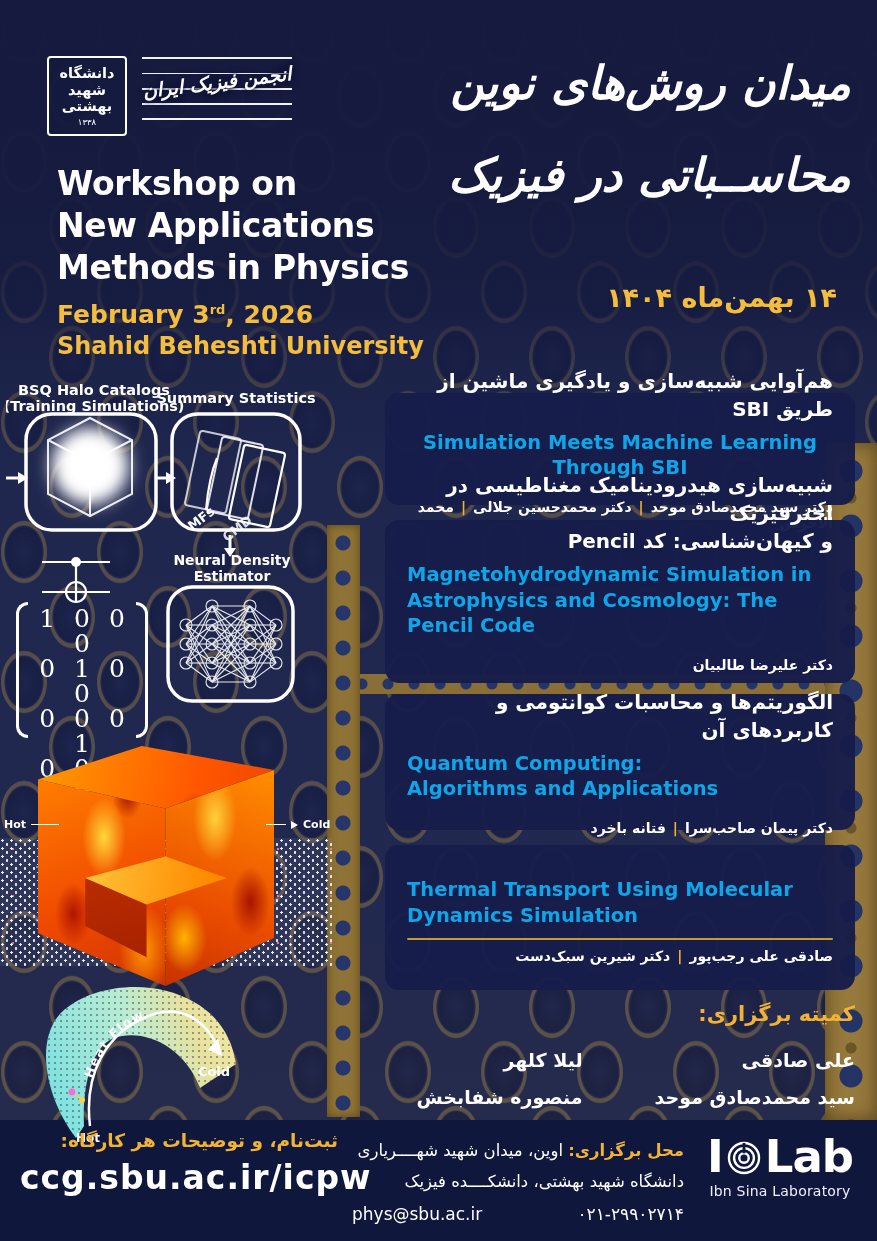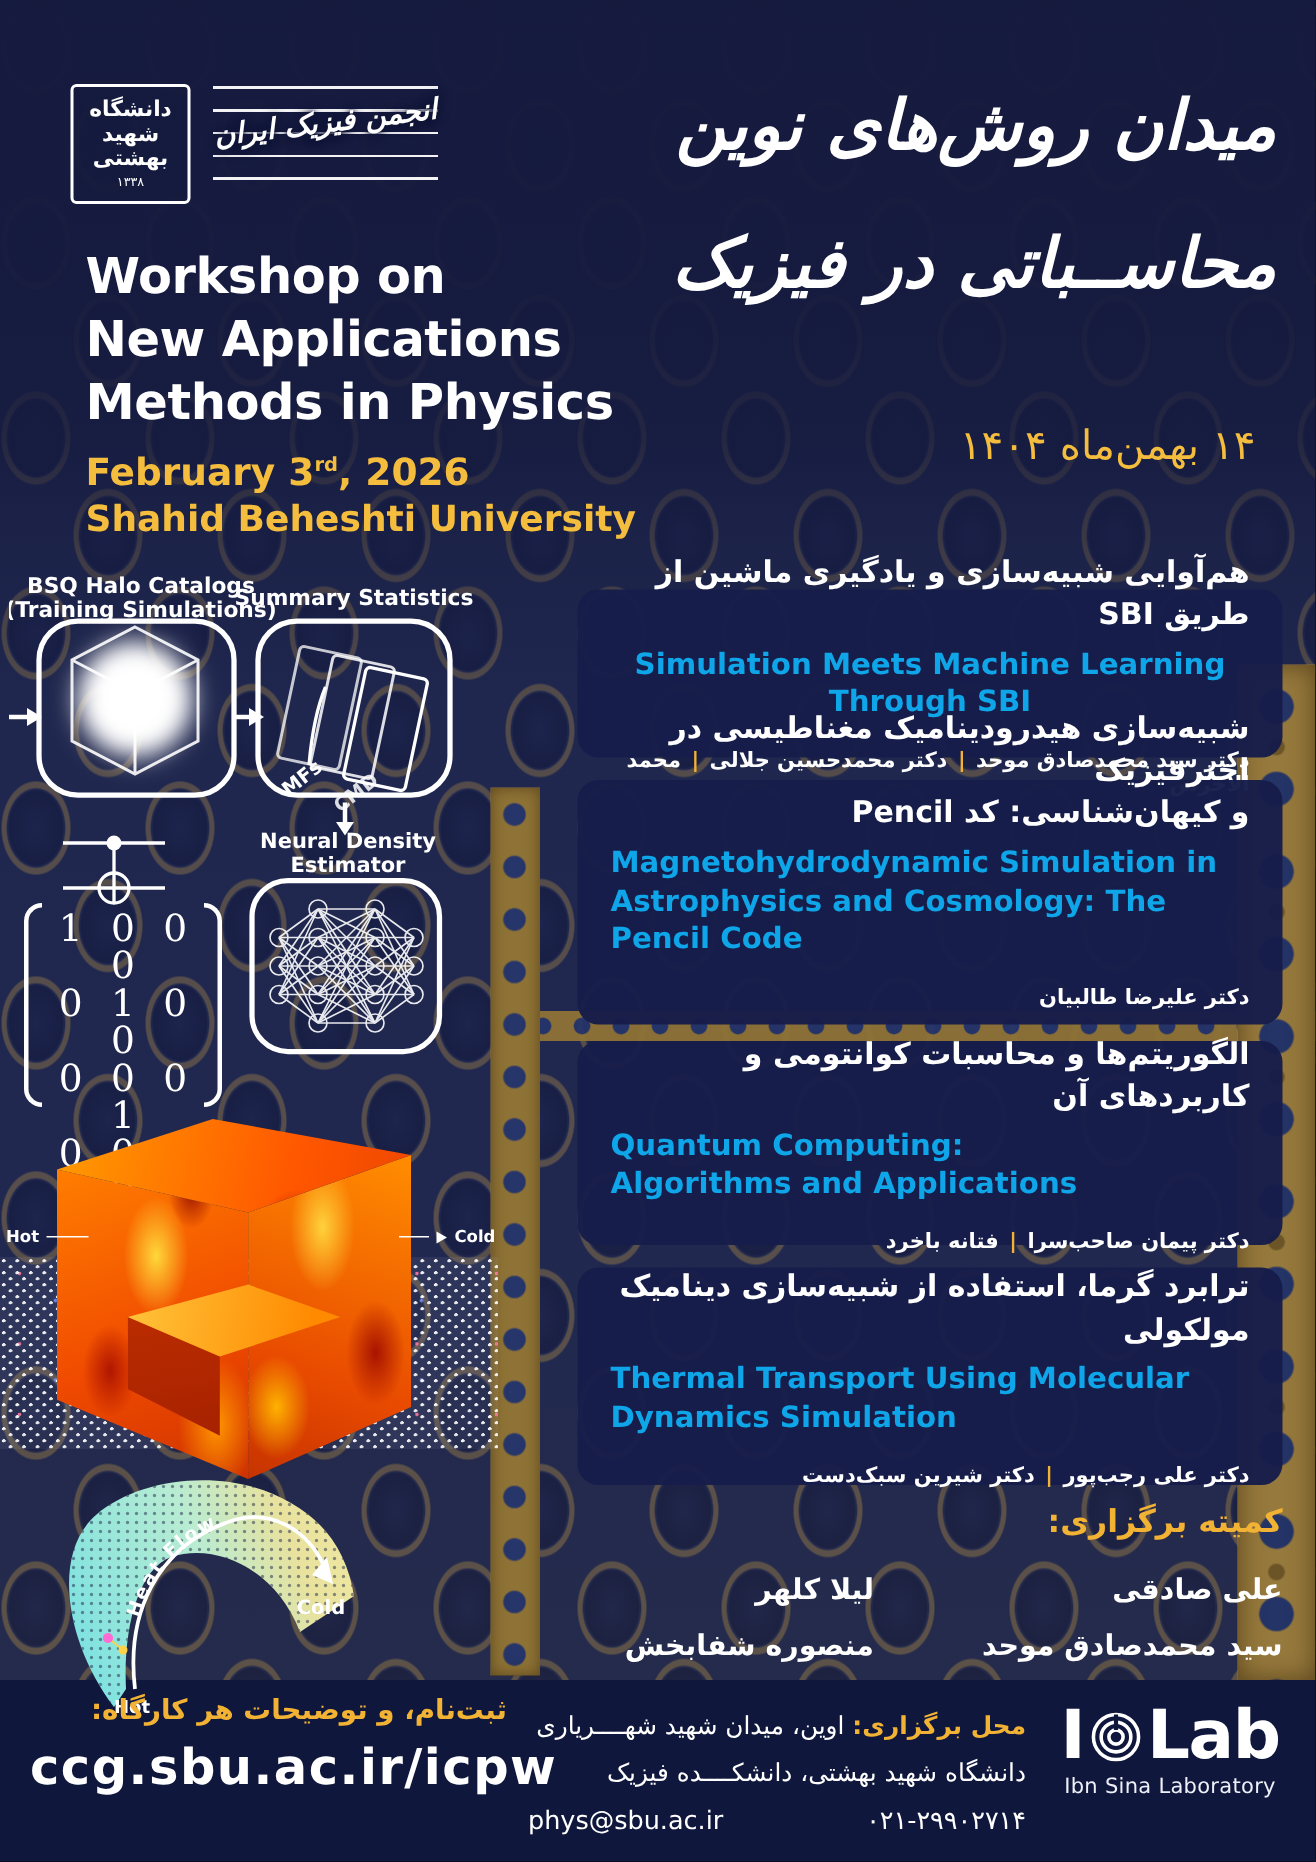--- a/index.html
+++ b/index.html
@@ -51,21 +51,21 @@
     background-image:repeating-linear-gradient(180deg, rgba(0,0,0,0) 0 13.5px, rgba(255,255,255,.95) 13.5px 15.2px);}
   .psi-logo span{position:absolute;inset:0;display:flex;align-items:center;justify-content:center;
     color:#fff;font-style:italic;font-size:19px;font-weight:bold;transform:rotate(-7deg);
     text-shadow:0 0 5px rgba(18,23,56,1),0 0 3px rgba(18,23,56,1),0 0 8px rgba(18,23,56,.9);}
 
   .title-fa{position:absolute;top:60px;right:26px;z-index:4;color:#fff;direction:rtl;
     text-align:right;font-weight:bold;font-style:italic;}
   .title-fa .l{font-size:46px;line-height:1.0;}
   .title-fa .l+.l{margin-top:46px;}
   .date-fa{position:absolute;top:282px;right:40px;z-index:4;color:#f5bd3d;
-    font-weight:normal;font-size:27px;direction:rtl;text-align:right;}
+    font-weight:bold;font-size:27px;direction:rtl;text-align:right;}
   .venue-fa{position:absolute;top:320px;right:40px;z-index:4;color:#f5bd3d;
     font-weight:bold;font-size:28px;direction:rtl;text-align:right;}
 
   .title-en{position:absolute;left:57px;top:163px;z-index:4;color:#fff;
     font-size:33px;font-weight:bold;line-height:1.27;letter-spacing:-.3px;}
   .date-en{position:absolute;left:57px;top:300px;z-index:4;color:#f5bd3d;
     font-size:25px;font-weight:bold;}
   .date-en sup{font-size:13px;}
   .venue-en{position:absolute;left:57px;top:332px;z-index:4;color:#f5bd3d;
     font-size:24px;font-weight:bold;}
@@ -409,27 +409,26 @@
     <div class="fa">الگوریتم‌ها و محاسبات کوانتومی و کاربردهای آن</div>
     <div class="en">
       <div>Quantum Computing:</div>
       <div>Algorithms and Applications</div>
     </div>
     <div class="divider"></div>
     <div class="speakers"><span>دکتر پیمان صاحب‌سرا</span><span class="pipe">|</span><span>فتانه باخرد</span></div>
   </section>
 
   <section class="card card4">
-    <div class="fa">ترابرد گرما، استفاده از شبیه‌سازی دینامیک مولکولی</div>
     <div class="en">
       <div>Thermal Transport Using Molecular</div>
       <div>Dynamics Simulation</div>
     </div>
     <div class="divider"></div>
-    <div class="speakers"><span>دکتر علی رجب‌پور</span><span class="pipe">|</span><span>دکتر شیرین سبک‌دست</span></div>
+    <div class="speakers"><span>صادقی علی رجب‌پور</span><span class="pipe">|</span><span>دکتر شیرین سبک‌دست</span></div>
   </section>
 
   <div class="committee">
     <div class="heading">کمیته برگزاری:</div>
     <div class="cols">
       <div class="col">
         <div>علی صادقی</div>
         <div>سید محمدصادق موحد</div>
       </div>
       <div class="col">

